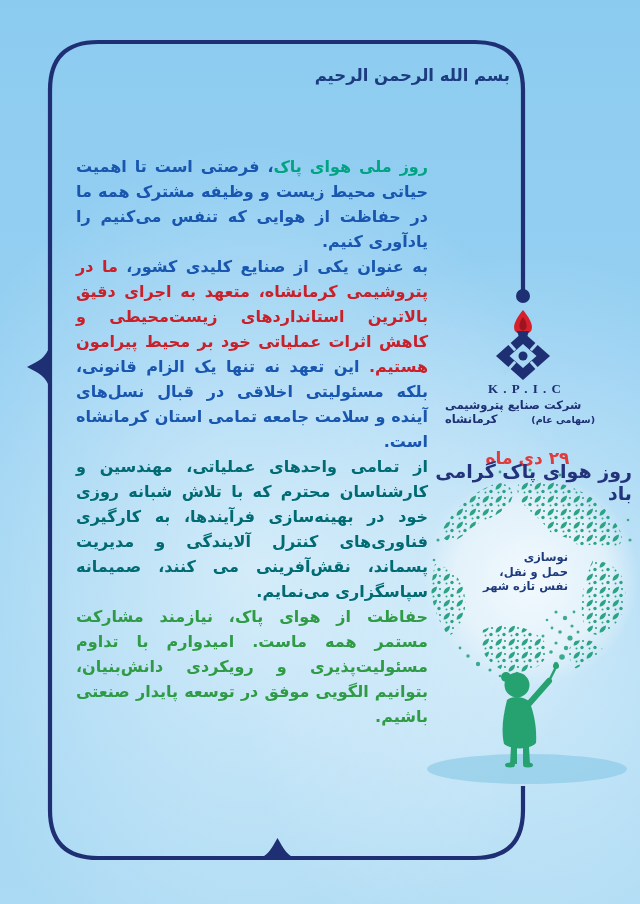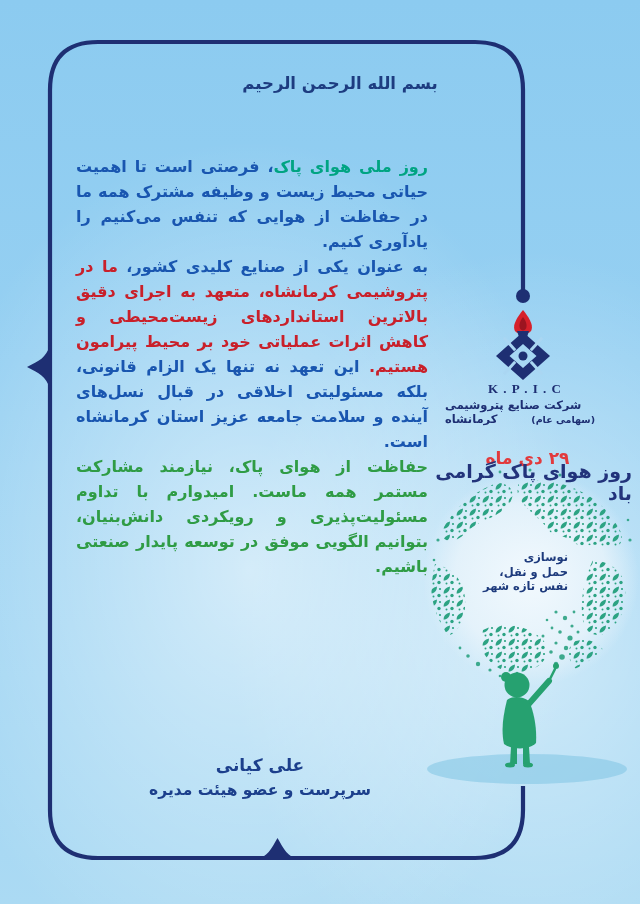--- a/index.html
+++ b/index.html
@@ -6,21 +6,21 @@
   .stage{
     position:relative;width:640px;height:904px;overflow:hidden;
     font-family:"DejaVu Sans",sans-serif;
     background:
       radial-gradient(ellipse 330px 430px at 250px 570px, rgba(255,255,255,.55), rgba(255,255,255,0) 100%),
       radial-gradient(ellipse 300px 380px at 530px 630px, rgba(255,255,255,.50), rgba(255,255,255,0) 100%),
       linear-gradient(180deg,#8ccbf0 0%,#96d0f2 40%,#a2d6f3 75%,#abdaf3 100%);
   }
   .art{position:absolute;left:0;top:0;width:640px;height:904px;z-index:1;}
   .txt{position:absolute;z-index:2;direction:rtl;font-weight:bold;}
-  .bismillah{left:170px;top:74px;width:340px;text-align:center;font-size:16.5px;color:#1d3c80;}
+  .bismillah{left:170px;top:66px;width:340px;text-align:right;font-size:16.5px;color:#1d3c80;}
   .main-text{left:76px;top:106px;width:352px;text-align:justify;font-size:16px;line-height:25px;margin-top:48px;}
   .main-text p{margin:0;}
   .c-blue{color:#1956b0;}
   .c-greenteal{color:#00a482;}
   .c-red{color:#c9202a;}
   .c-teal{color:#006b72;}
   .c-green{color:#2f9c45;}
   .signature{left:95px;top:752px;width:330px;text-align:center;color:#1c3f8c;}
   .signature .name{font-size:17px;line-height:26px;}
   .signature .role{font-size:15.5px;line-height:24px;}
@@ -127,28 +127,25 @@
       <path d="M523,747 L523,764 L530,764 L529,747 Z"></path>
       <ellipse cx="510" cy="765" rx="5" ry="2.5"></ellipse>
       <ellipse cx="528" cy="765" rx="5" ry="2.5"></ellipse>
     </g>
   </svg>
 
   <div class="txt bismillah">بسم الله الرحمن الرحیم</div>
 
   <div class="txt main-text">
     <p><span class="c-greenteal">روز ملی هوای پاک</span><span class="c-blue">، فرصتی است تا اهمیت حیاتی محیط زیست و وظیفه مشترک همه ما در حفاظت از هوایی که تنفس می‌کنیم را یادآوری کنیم.</span></p>
-    <p><span class="c-blue">به عنوان یکی از صنایع کلیدی کشور، </span><span class="c-red">ما در پتروشیمی کرمانشاه، متعهد به اجرای دقیق بالاترین استانداردهای زیست‌محیطی و کاهش اثرات عملیاتی خود بر محیط پیرامون هستیم.</span><span class="c-blue"> این تعهد نه تنها یک الزام قانونی، بلکه مسئولیتی اخلاقی در قبال نسل‌های آینده و سلامت جامعه عزیز استان کرمانشاه است.</span></p>
+    <p><span class="c-blue">به عنوان یکی از صنایع کلیدی کشور، </span><span class="c-red">ما در پتروشیمی کرمانشاه، متعهد به اجرای دقیق بالاترین استانداردهای زیست‌محیطی و کاهش اثرات عملیاتی خود بر محیط پیرامون هستیم.</span><span class="c-blue"> این تعهد نه تنها یک الزام قانونی، بلکه مسئولیتی اخلاقی در قبال نسل‌های آینده و سلامت جامعه تمامی استان کرمانشاه است.</span></p>
+    <p class="c-teal">از تمامی واحدهای عملیاتی، مهندسین و کارشناسان محترم که با تلاش شبانه روزی خود در بهینه‌سازی فرآیندها، به کارگیری فناوری‌های کنترل آلایندگی و مدیریت پسماند، نقش‌آفرینی می کنند، صمیمانه سپاسگزاری می‌نمایم.</p>
     <p class="c-green">حفاظت از هوای پاک، نیازمند مشارکت مستمر همه ماست. امیدوارم با تداوم مسئولیت‌پذیری و رویکردی دانش‌بنیان، بتوانیم الگویی موفق در توسعه پایدار صنعتی باشیم.</p>
   </div>
 
-  <div class="txt signature">
-    <div class="name">علی کیانی</div>
-    <div class="role">سرپرست و عضو هیئت مدیره</div>
-  </div>
 
   <div class="txt kpic-acronym">K . P . I . C</div>
   <div class="txt company-name">شرکت صنایع پتروشیمی کرمانشاه</div>
   <div class="txt company-type">(سهامی عام)</div>
 
   <div class="txt event-date">۲۹ دی ماه</div>
   <div class="txt event-title">روز هوای پاک گرامی باد</div>
 
   <div class="txt globe-caption">
     <div>نوسازی</div>

